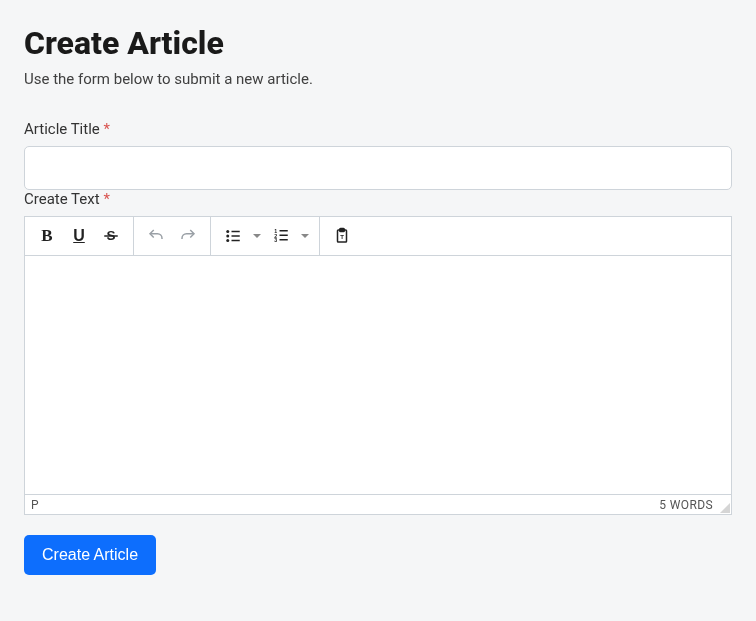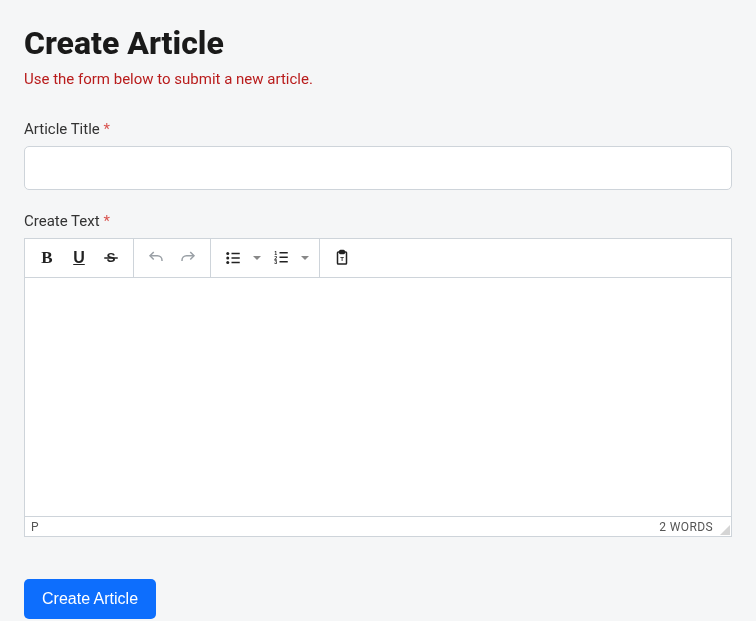--- a/index.html
+++ b/index.html
@@ -15,25 +15,24 @@
       width: 756px;
     }
     .page-title {
       font-size: 32px;
       font-weight: 800;
       color: #1a1a1a;
       margin-bottom: 8px;
     }
     .page-subtitle {
       font-size: 15px;
-      color: #b91c1c;
+      color: #404040;
       margin-bottom: 32px;
     }
     .field-group {
-      margin-bottom: 22px;
     }
     .field-label {
       font-size: 15px;
       color: #333;
       margin-bottom: 8px;
       display: block;
     }
     .required {
       color: #d9534f;
     }
@@ -256,21 +255,21 @@
           </svg>
         </button>
       </div>
 
     </div>
 
     <div class="editor-body" contenteditable="true" style=""></div>
 
     <div class="editor-status">
       <span class="path">P</span>
-      <span class="words">2 WORDS</span>
+      <span class="words">5 WORDS</span>
       <div class="resize-handle"></div>
     </div>
   </div>
 </div>
 
 <button class="submit-btn">Create Article</button>
 
 
 
 

